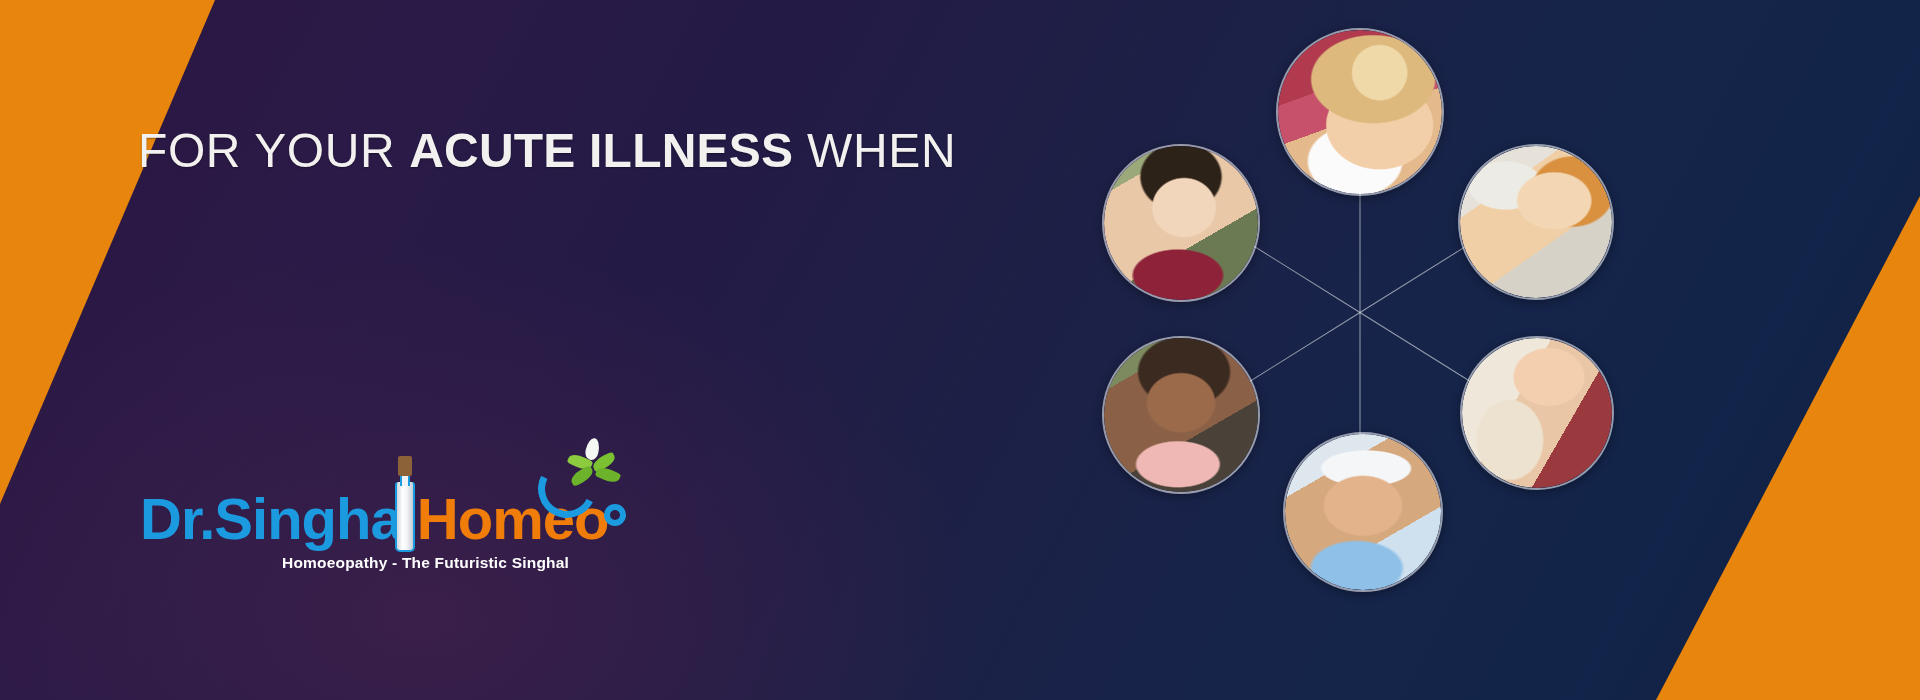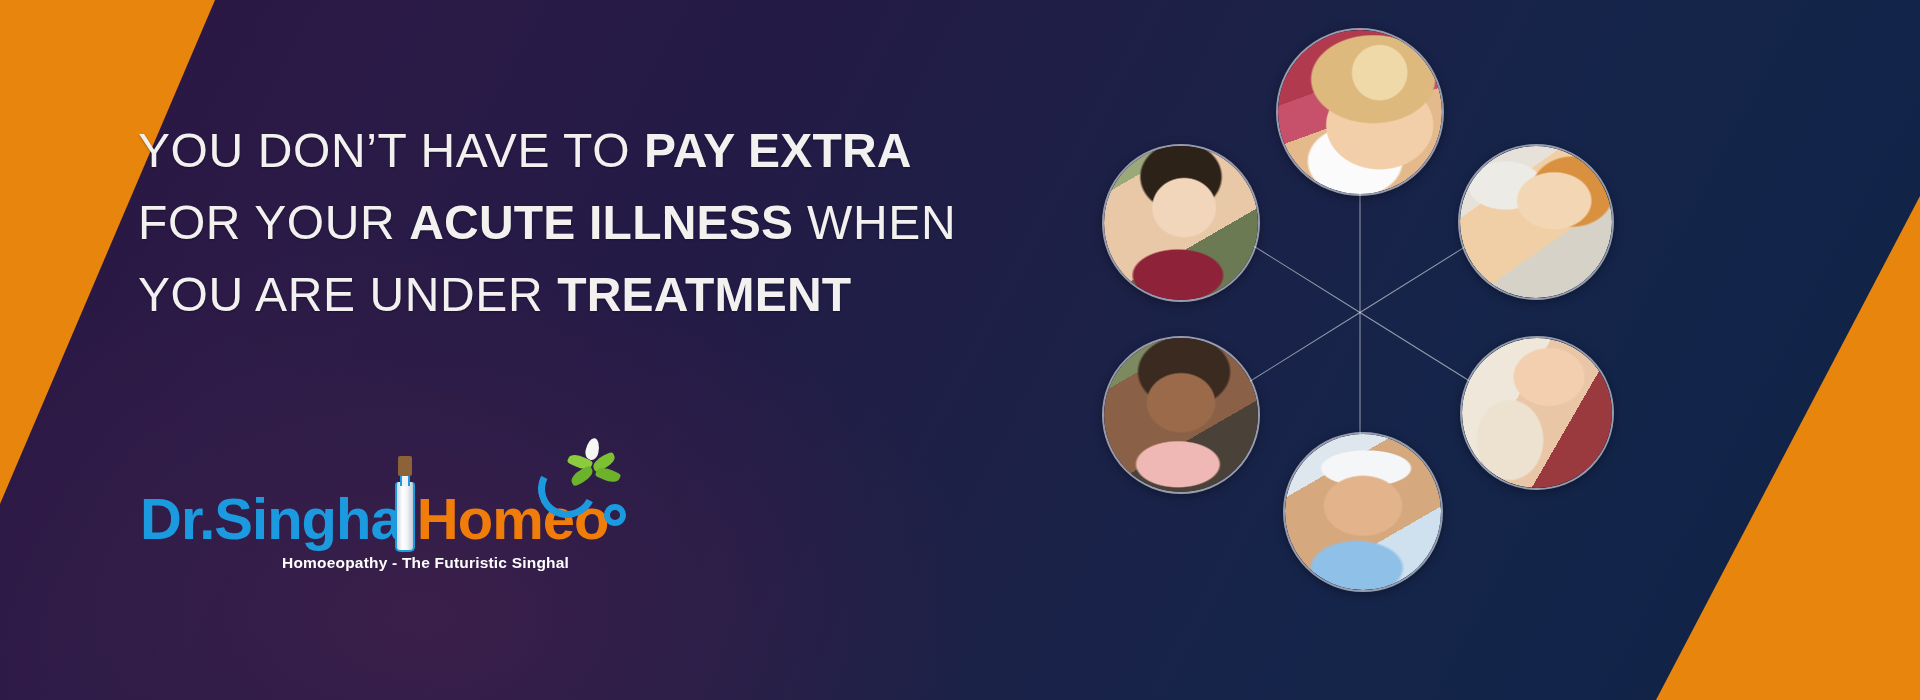--- a/index.html
+++ b/index.html
@@ -247,27 +247,21 @@
 </head>
 <body>
 
 <div class="banner">
 
   <div class="wedge-tl"></div>
   <div class="wedge-br"></div>
 
   <div class="headline">
     <div class="hl-line">
-      <span>YOU DON’T HAVE TO </span><span class="b">PAY EXTRA</span>
-    </div>
-    <div class="hl-line">
       <span>FOR YOUR  </span><span class="b">ACUTE ILLNESS</span><span> WHEN</span>
-    </div>
-    <div class="hl-line">
-      <span>YOU ARE UNDER  </span><span class="b">TREATMENT</span>
     </div>
   </div>
 
   <div class="logo-block">
     <div class="logo-wordmark">
       <span class="lw-dr">Dr.Singhal</span><span class="lw-homeo">Homeo</span>
 
       <span class="vial">
         <span class="vial-body"></span>
         <span class="vial-neck"></span>

